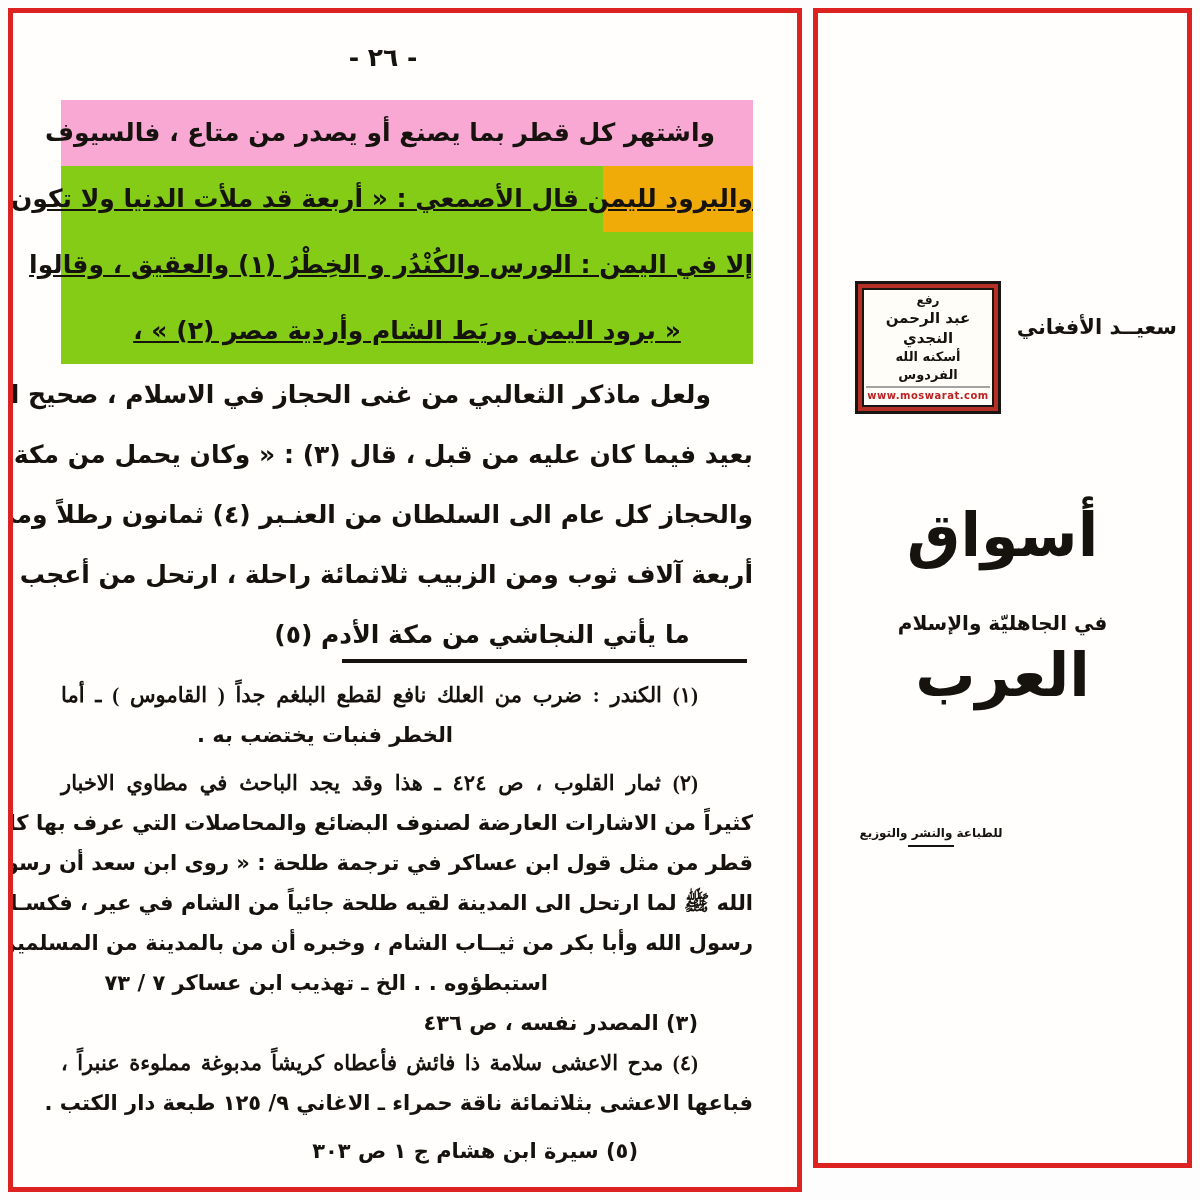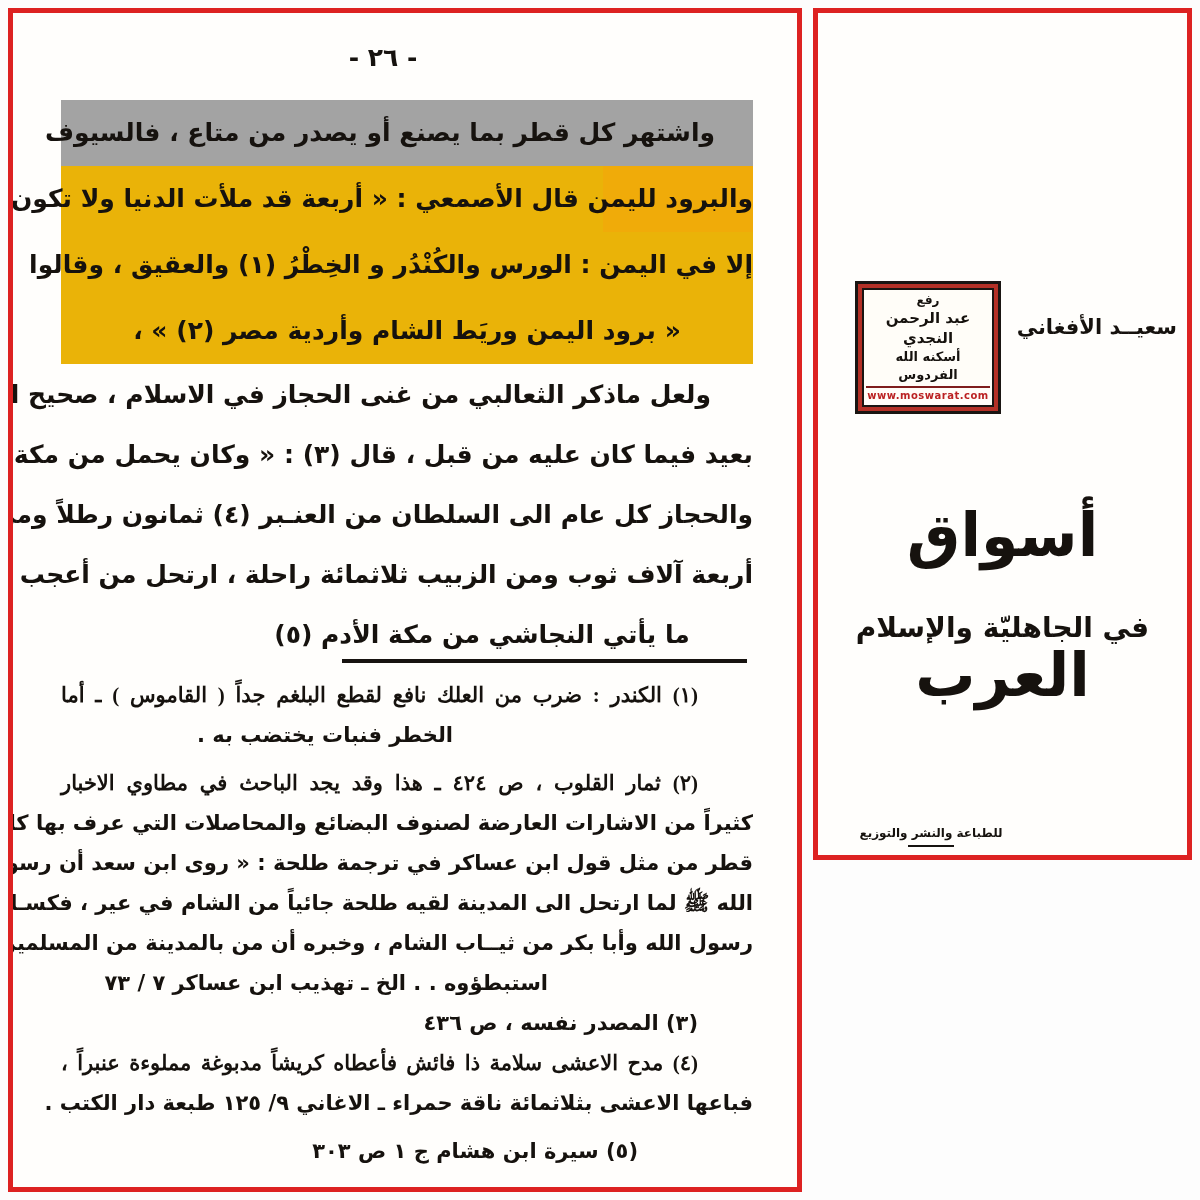--- a/index.html
+++ b/index.html
@@ -1,33 +1,33 @@
 <!DOCTYPE html>
 <html lang="ar"><head>
 <meta charset="utf-8">
 <style>
   html,body{margin:0;padding:0;background:#ffffff;}
   .stage{position:relative;width:1200px;height:1200px;background:#fdfdfd;overflow:hidden;
          font-family:"DejaVu Sans",sans-serif;}
   .scan-page{position:absolute;background:#fffefc;border:5px solid #dd2222;box-sizing:border-box;overflow:hidden;}
   .page-left{left:8px;top:8px;width:794px;height:1184px;}
-  .page-right{left:813px;top:8px;width:379px;height:852px;}
+  .page-right{left:813px;top:8px;width:379px;height:1160px;}
 
   .ink{color:#16120e;font-weight:bold;direction:rtl;}
 
   .pagenum{position:absolute;top:30px;left:0;width:740px;text-align:center;font-size:25px;letter-spacing:2px;}
 
   .textcol{position:absolute;left:48px;width:692px;}
 
   
   .hl-block{top:87px;}
   .hl-line{font-size:25px;line-height:66px;height:66px;white-space:nowrap;
            text-align:justify;text-align-last:justify;position:relative;}
-  .hl-orange{background:#a3a3a3;}
-  .hl-yellow{background:#eab308;}
+  .hl-orange{background:#f9a8d4;}
+  .hl-yellow{background:#84cc16;text-decoration:underline;}
   .hl-line .orange-patch{position:absolute;top:0;right:0;width:150px;height:100%;background:#f0ab09;z-index:0;}
   .hl-line .linetext{position:relative;z-index:1;display:block;}
   .hl-indent{padding-right:38px;}
   .hl-center{text-align:center;text-align-last:center;}
 
   
   .para2{top:352px;}
   .b-line{font-size:25px;line-height:60px;height:60px;white-space:nowrap;
           text-align:justify;text-align-last:justify;}
   .b-indent{padding-right:42px;}
@@ -48,26 +48,26 @@
   .gap-s{height:8px;}
 
   
   .stamp{position:absolute;left:37px;top:268px;width:140px;border:3px solid #1a1512;background:#1a1512;}
   .stamp-red{border:4px solid #b43026;background:#fff;}
   .stamp-inner{border:2px solid #1a1512;background:#fffdf8;text-align:center;direction:rtl;padding:3px 2px 2px;}
   .stamp-l1{font-size:12px;line-height:15px;}
   .stamp-l2{font-size:15px;line-height:20px;}
   .stamp-l3{font-size:13px;line-height:18px;}
   .stamp-url{font-size:10px;line-height:14px;color:#bb2222;font-weight:bold;direction:ltr;
-             border-top:2px solid #7f1d1d;margin-top:2px;padding-top:1px;letter-spacing:0.5px;}
+             border-top:2px solid #a3a3a3;margin-top:2px;padding-top:1px;letter-spacing:0.5px;}
 
   .author{position:absolute;top:302px;right:10px;font-size:21px;text-align:left;}
 
   .cover-title{position:absolute;top:452px;left:0;width:100%;text-align:center;font-size:60px;line-height:140px;}
-  .cover-sub{position:absolute;top:598px;left:0;width:100%;text-align:center;font-size:28px;}
+  .cover-sub{position:absolute;top:598px;left:0;width:100%;text-align:center;font-size:20px;}
 
   .publisher{position:absolute;left:28px;top:812px;width:170px;text-align:center;}
   .pub-name{font-size:30px;line-height:38px;}
   .pub-tag{font-size:12px;line-height:16px;}
   .pub-rule{width:46px;height:2px;background:#171310;margin:4px auto 0;}
 </style>
 </head>
 <body>
 
 <div class="stage">

